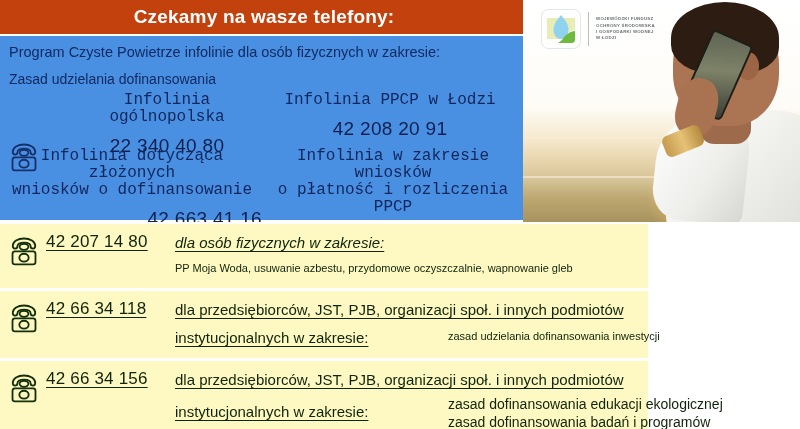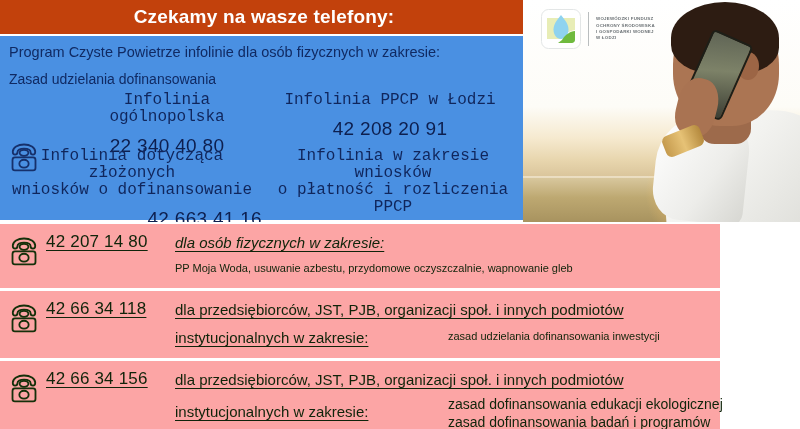--- a/index.html
+++ b/index.html
@@ -125,21 +125,21 @@
   .logo-mark{width:40px;height:40px;flex:0 0 40px;}
   .logo-divider{width:1px;height:34px;background:#b9bdbe;flex:0 0 1px;}
   .logo-text{
     font-size:4.4px;line-height:6.4px;color:#6c7276;
     font-weight:bold;letter-spacing:.25px;white-space:nowrap;
   }
 
   
   .green-rows{position:absolute;left:0;top:222px;width:800px;height:207px;background:#ffffff;}
   .grow{
-    position:absolute;left:0;width:712px;background:#fca5a5;color:#12230a;padding-left:8px;
+    position:absolute;left:0;width:648px;background:#fef9c3;color:#12230a;
   }
   .grow.r1{top:2px;height:64px;}
   .grow.r2{top:69px;height:67px;}
   .grow.r3{top:139px;height:68px;}
   .phone-icon-green{position:absolute;left:5px;top:8px;width:38px;height:38px;}
   .gnum{
     position:absolute;left:46px;top:8px;
     font-size:17px;font-weight:normal;color:#10240a;
     text-decoration:underline;text-underline-offset:3px;
     letter-spacing:.2px;white-space:nowrap;

